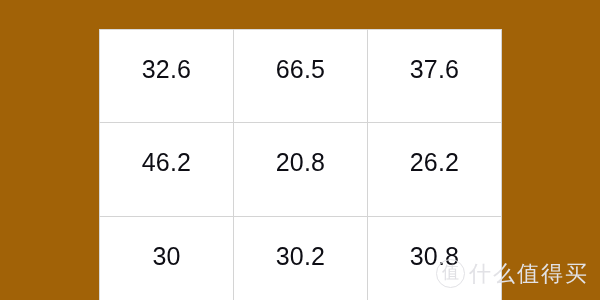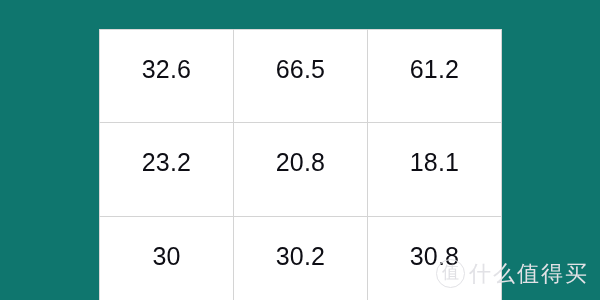--- a/index.html
+++ b/index.html
@@ -14,21 +14,21 @@
     overflow: hidden;
     position: relative;
   }
 
   #stage {
     position: absolute;
     left: 0;
     top: 0;
     width: 600px;
     height: 300px;
-    background: #0f766e;
+    background: #a16207;
   }
 
   
   #data-table {
     position: absolute;
     left: 99px;
     top: 29px;
     width: 403px;
     height: 238px;
     border-collapse: collapse;
@@ -88,26 +88,26 @@
 </head>
 <body>
 
 <div id="stage">
 
   <table id="data-table">
     <tbody>
       <tr>
         <td>32.6</td>
         <td>66.5</td>
-        <td>61.2</td>
+        <td>37.6</td>
       </tr>
       <tr>
-        <td>23.2</td>
+        <td>46.2</td>
         <td>20.8</td>
-        <td>18.1</td>
+        <td>26.2</td>
       </tr>
       <tr>
         <td>30</td>
         <td>30.2</td>
         <td>30.8</td>
       </tr>
     </tbody>
   </table>
 
   <div id="watermark">

